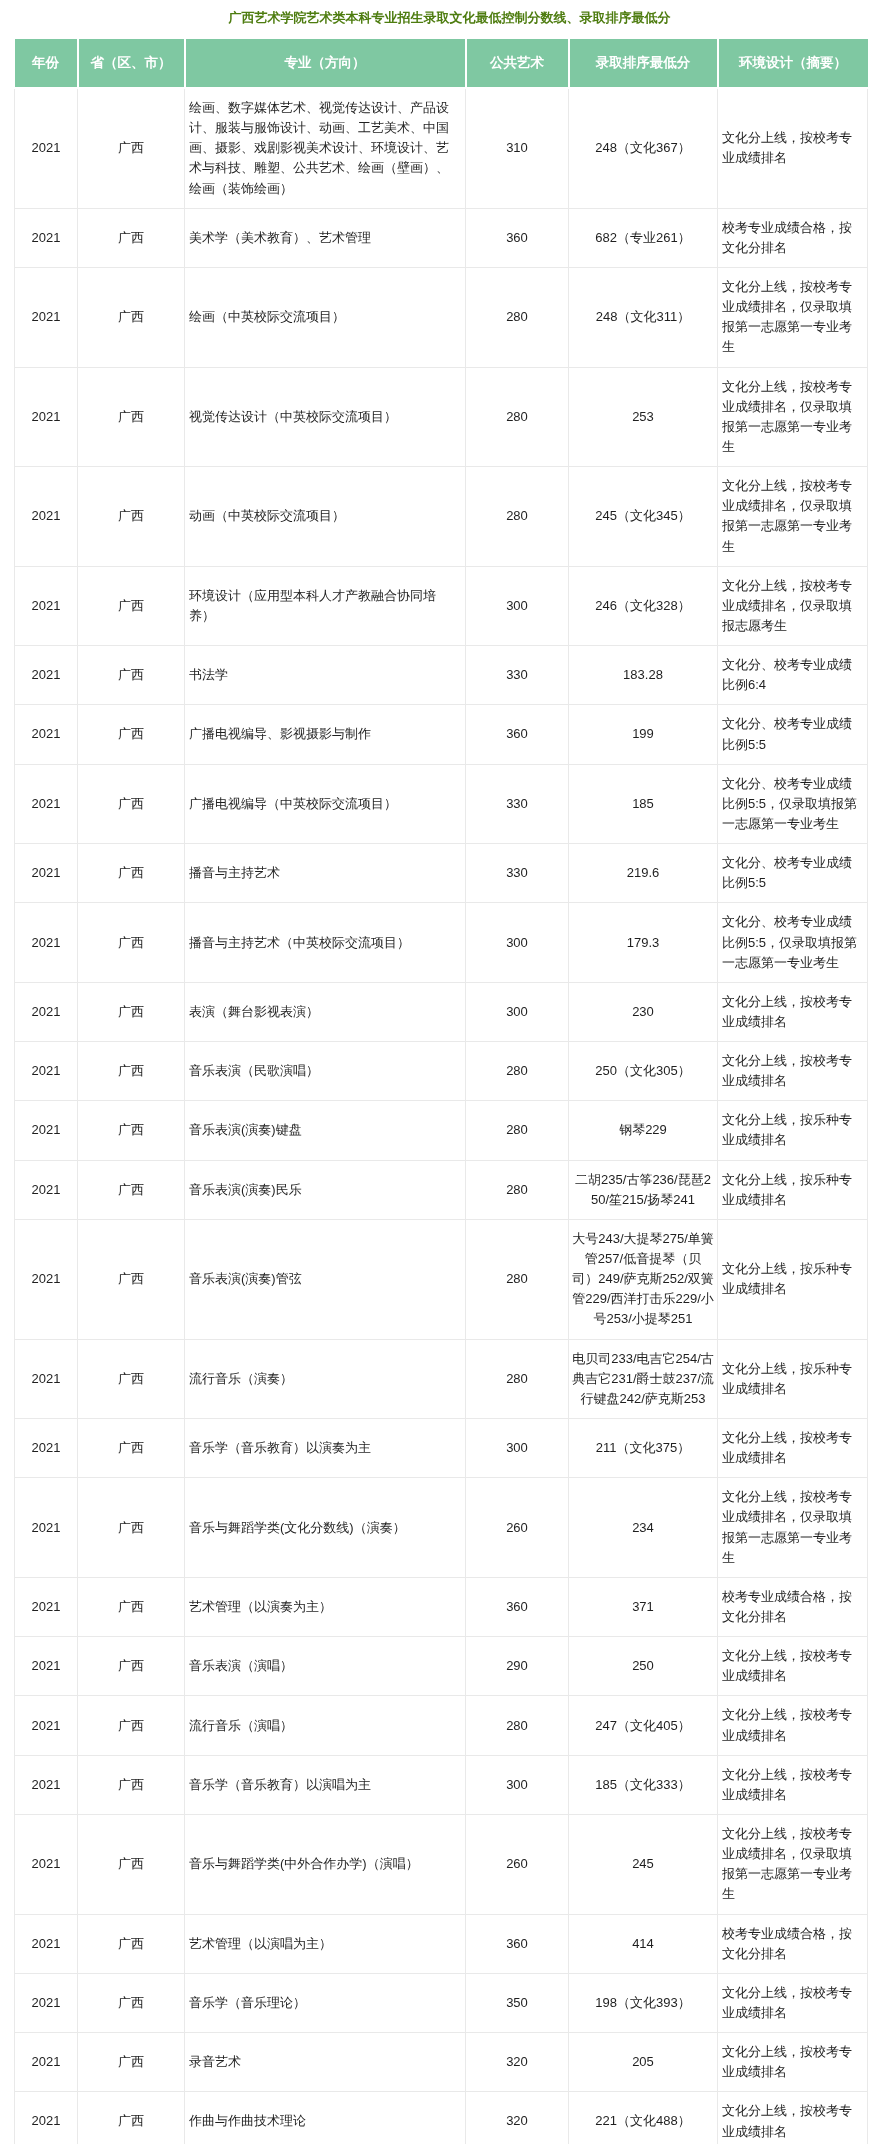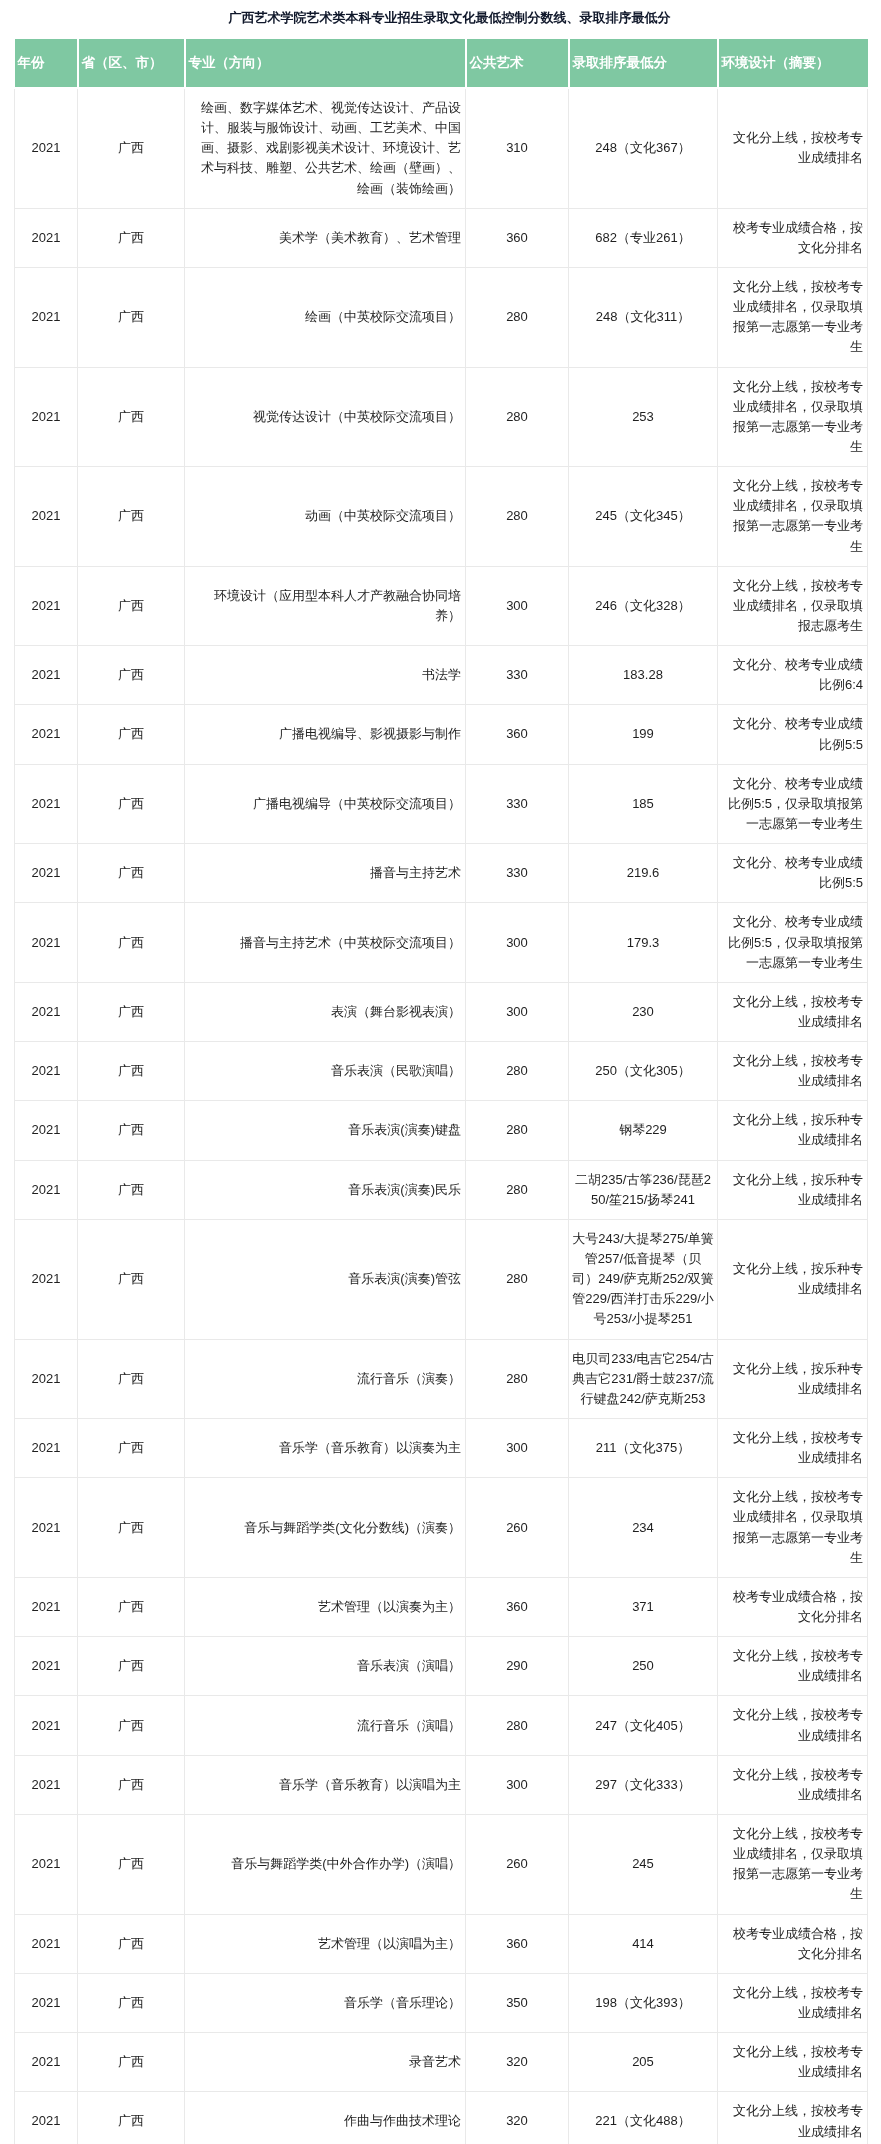--- a/index.html
+++ b/index.html
@@ -20,56 +20,56 @@
   .page{
     position:relative;
     width:881px;
     min-height:2144px;
   }
   .page-title{
     padding:9px 0 12px 18px;
     text-align:center;
     font-size:13px;
     font-weight:bold;
-    color:#0f172a;
+    color:#4d7c0f;
   }
   table.score-table{
     border-collapse:collapse;
     table-layout:fixed;
     width:853px;
     margin:0 14px;
     font-size:13px;
   }
   table.score-table col.c-year{width:63px;}
   table.score-table col.c-prov{width:107px;}
   table.score-table col.c-major{width:281px;}
   table.score-table col.c-line{width:103px;}
   table.score-table col.c-rank{width:149px;}
   table.score-table col.c-rule{width:150px;}
   table.score-table th{
     background:var(--header-bg);
     color:var(--header-text);
     font-weight:bold;
     font-size:13.5px;
-    text-align:left;
+    text-align:center;
     padding:15px 3px;
     border-left:2px solid #ffffff;
     border-bottom:2px solid #ffffff;
   }
   table.score-table th:first-child{border-left:none;}
   table.score-table td{
     border:1px solid var(--border);
     padding:9px 3px;
     line-height:1.55;
     vertical-align:middle;
     text-align:center;
     word-break:break-all;
   }
   table.score-table td.al{
-    text-align:right;
+    text-align:left;
     padding-left:4px;
     padding-right:4px;
   }
 </style>
 </head>
 <body>
 
 <div class="page">
 
   <div class="page-title">广西艺术学院艺术类本科专业招生录取文化最低控制分数线、录取排序最低分</div>
@@ -268,21 +268,21 @@
           <td class="al">流行音乐（演唱）</td>
           <td>280</td>
           <td>247（文化405）</td>
           <td class="al">文化分上线，按校考专业成绩排名</td>
         </tr>
         <tr>
           <td>2021</td>
           <td>广西</td>
           <td class="al">音乐学（音乐教育）以演唱为主</td>
           <td>300</td>
-          <td>297（文化333）</td>
+          <td>185（文化333）</td>
           <td class="al">文化分上线，按校考专业成绩排名</td>
         </tr>
         <tr>
           <td>2021</td>
           <td>广西</td>
           <td class="al">音乐与舞蹈学类(中外合作办学)（演唱）</td>
           <td>260</td>
           <td>245</td>
           <td class="al">文化分上线，按校考专业成绩排名，仅录取填报第一志愿第一专业考生</td>
         </tr>

